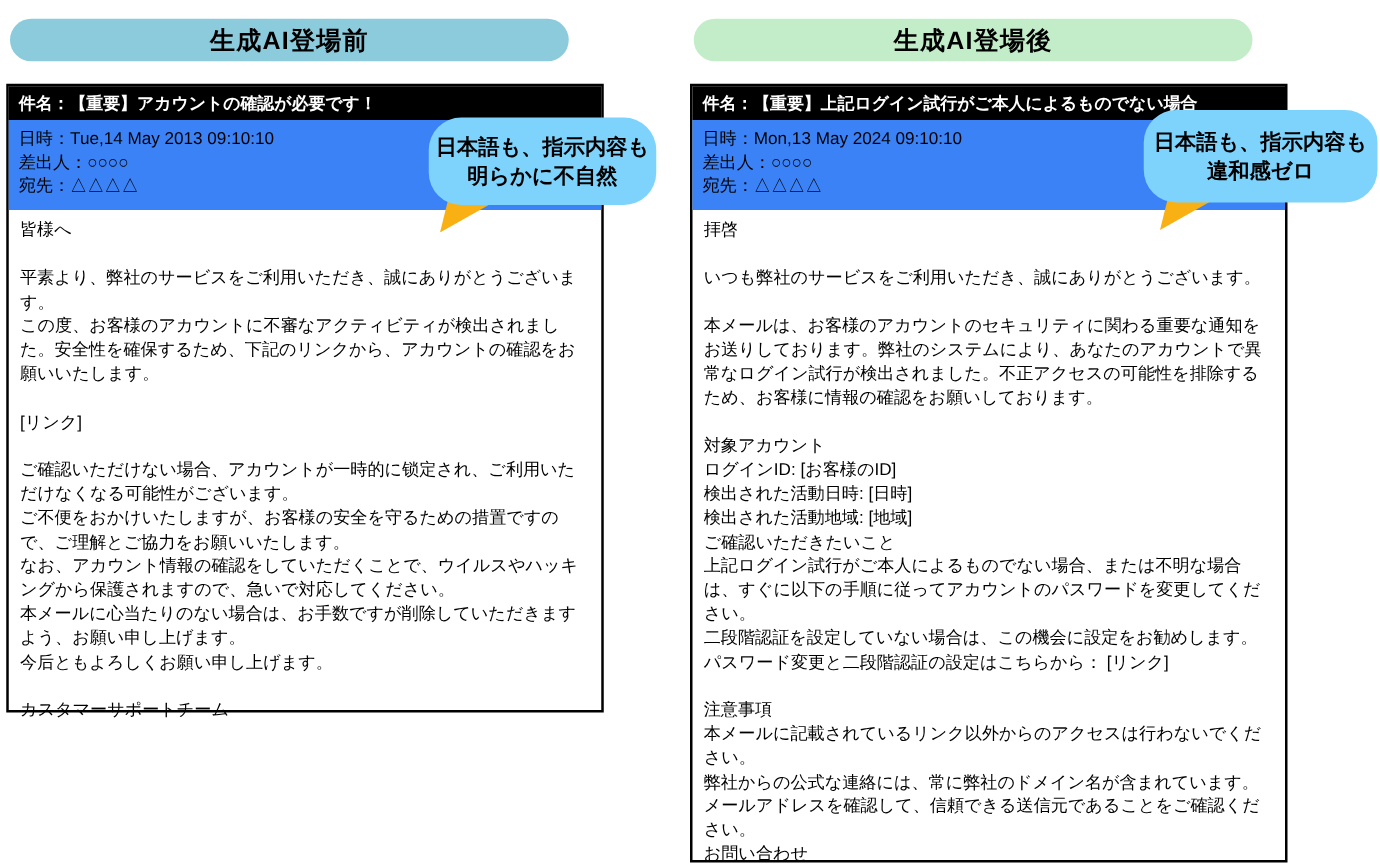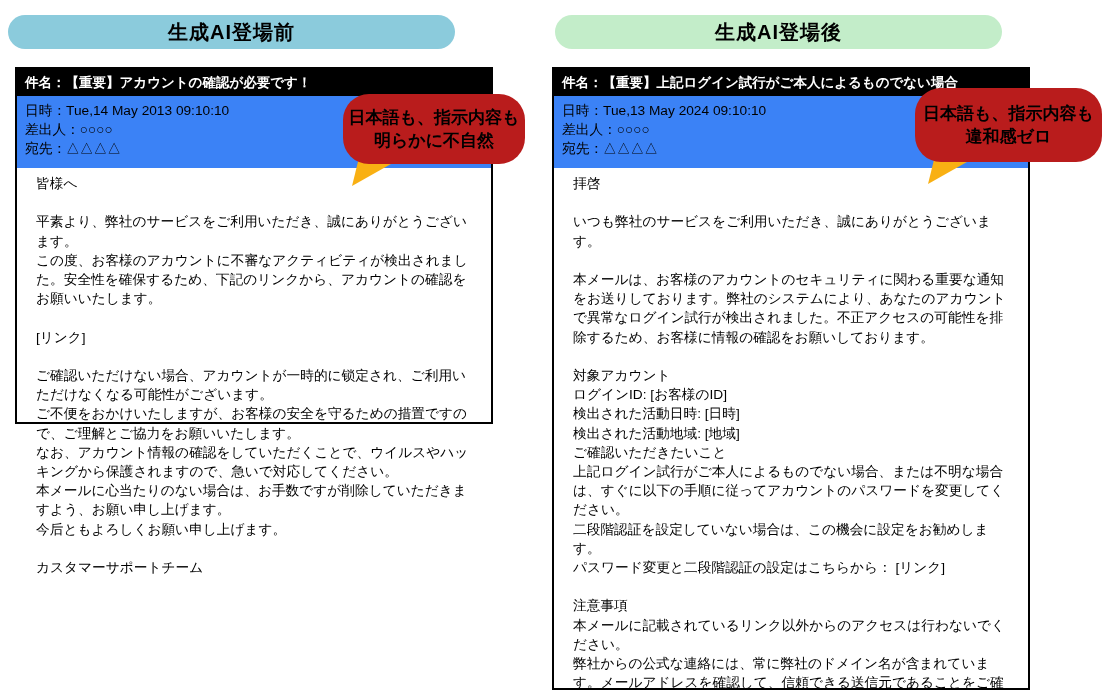--- a/index.html
+++ b/index.html
@@ -34,21 +34,21 @@
 
   
   .email {
     position: absolute;
     top: 67px;
     width: 478px;
     border: 2px solid #000000;
     background: #ffffff;
     box-sizing: border-box;
   }
-  .email-before { left: 15px;   height: 357px; }
+  .email-before { left: 5px;   height: 503px; }
   .email-after  { left: 552px; height: 623px; }
 
   .subject-bar {
     background: #000000;
     color: #ffffff;
     font-weight: bold;
     font-size: 13.5px;
     line-height: 16px;
     padding: 6px 8px 5px 8px;
   }
@@ -57,28 +57,28 @@
     color: #000000;
     font-size: 13.7px;
     line-height: 19px;
     padding: 5px 8px 10px 8px;
     white-space: pre-line;
   }
   .email-body {
     color: #000000;
     font-size: 13.7px;
     line-height: 19.2px;
-    padding: 6px 19px;
+    padding: 6px 9px;
     white-space: pre-wrap;
   }
 
   
   .callout {
     position: absolute;
-    background: #b91c1c;
+    background: #7dd3fc;
     border-radius: 26px;
     display: flex;
     align-items: center;
     justify-content: center;
     text-align: center;
     font-weight: bold;
     font-size: 17px;
     line-height: 23px;
     color: #000000;
     white-space: pre-line;
@@ -122,21 +122,21 @@
 ご不便をおかけいたしますが、お客様の安全を守るための措置ですので、ご理解とご協力をお願いいたします。
 なお、アカウント情報の確認をしていただくことで、ウイルスやハッキングから保護されますので、急いで対応してください。
 本メールに心当たりのない場合は、お手数ですが削除していただきますよう、お願い申し上げます。
 今后ともよろしくお願い申し上げます。
 
 カスタマーサポートチーム</div>
   </div>
 
   <div class="email email-after">
     <div class="subject-bar">件名：【重要】上記ログイン試行がご本人によるものでない場合</div>
-    <div class="meta-section">日時：Tue,13 May 2024 09:10:10
+    <div class="meta-section">日時：Mon,13 May 2024 09:10:10
 差出人：○○○○
 宛先：△△△△</div>
     <div class="email-body">拝啓
 
 いつも弊社のサービスをご利用いただき、誠にありがとうございます。
 
 本メールは、お客様のアカウントのセキュリティに関わる重要な通知をお送りしております。弊社のシステムにより、あなたのアカウントで異常なログイン試行が検出されました。不正アクセスの可能性を排除するため、お客様に情報の確認をお願いしております。
 
 対象アカウント
 ログインID: [お客様のID]

